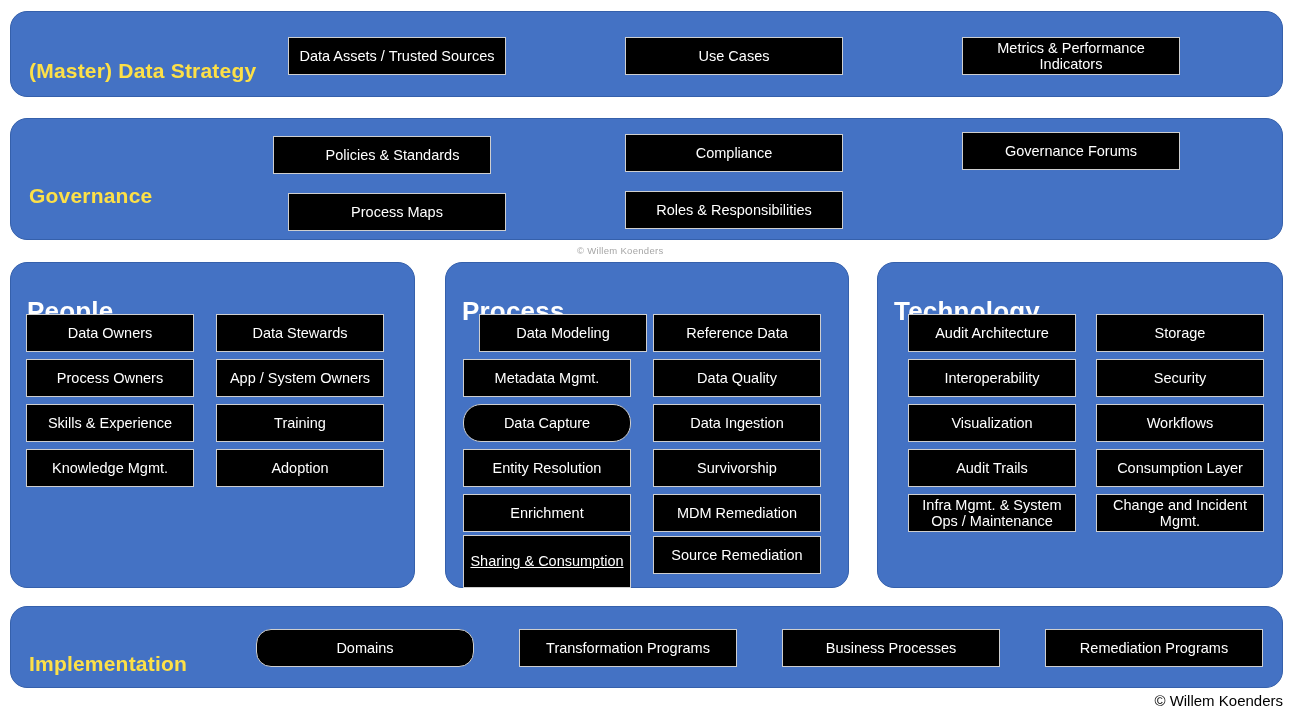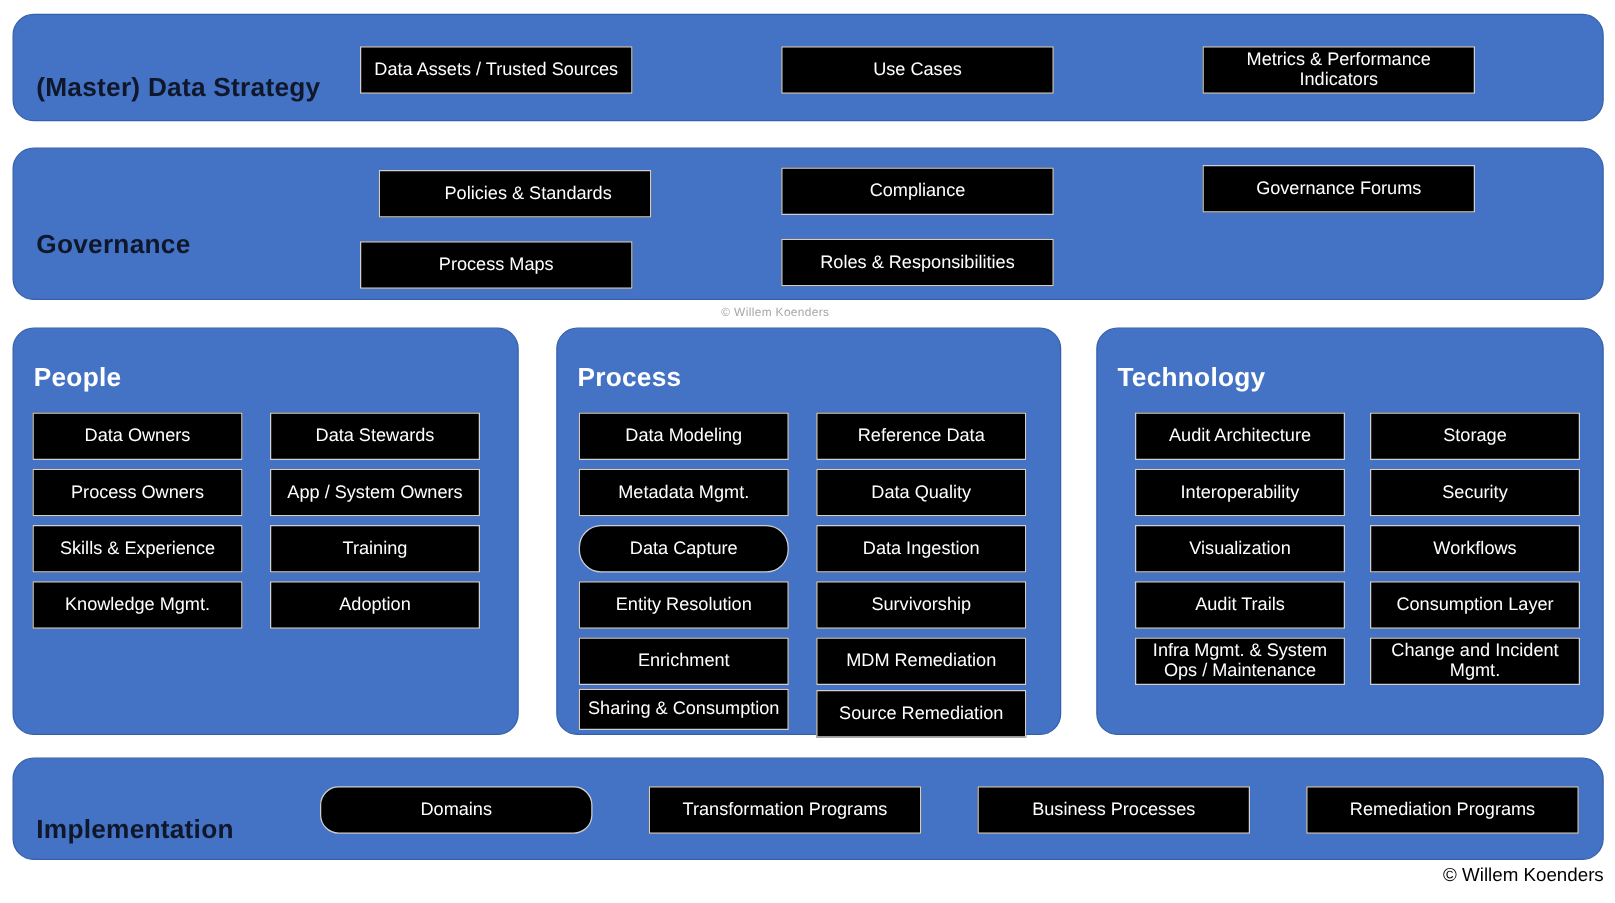--- a/index.html
+++ b/index.html
@@ -9,36 +9,36 @@
   .band,.panel{
     position:absolute;
     background:#4472C4;
     border:1.5px solid #3560ab;
     border-radius:17px;
     box-sizing:border-box;
   }
   .band-title{
     position:absolute;left:18px;top:0;height:100%;
     display:flex;align-items:center;
-    color:#0f172a;font-size:21px;font-weight:700;letter-spacing:.2px;
+    color:#fde047;font-size:21px;font-weight:700;letter-spacing:.2px;
     white-space:nowrap;
   }
   .panel-title{
     position:absolute;left:16px;top:11px;
-    color:#ffffff;font-size:21px;font-weight:700;letter-spacing:.2px;
+    color:#ffffff;font-size:26px;font-weight:700;letter-spacing:.2px;
     white-space:nowrap;
   }
   .bx{
     position:absolute;width:218px;height:38px;
     background:#000000;border:1px solid #cfcfcf;
     color:#ffffff;font-size:14.5px;line-height:1.12;
     display:flex;align-items:center;justify-content:center;
     text-align:center;padding:1px 5px;box-sizing:border-box;
   }
-  .panel .bx{width:168px;margin-top:16px;}
+  .panel .bx{width:168px;}
 
   .wm-center{
     position:absolute;left:577px;top:245px;
     color:#a6a6a6;font-size:9.5px;letter-spacing:.3px;white-space:nowrap;
   }
   .copyright{
     position:absolute;top:692px;right:9px;
     color:#000000;font-size:15px;font-weight:500;white-space:nowrap;
   }
 </style>
@@ -49,47 +49,47 @@
 
   <section class="band" style="left:10px;top:11px;width:1273px;height:86px;">
     <h2 class="band-title">(Master) Data Strategy</h2>
     <div class="bx" style="left:277px;top:25px;">Data Assets / Trusted Sources</div>
     <div class="bx" style="left:614px;top:25px;">Use Cases</div>
     <div class="bx" style="left:951px;top:25px;">Metrics &amp; Performance Indicators</div>
   </section>
 
   <section class="band" style="left:10px;top:118px;width:1273px;height:122px;">
     <h2 class="band-title">Governance</h2>
-    <div class="bx" style="left:292px;top:17px;padding-left:26px;">Policies &amp; Standards</div>
+    <div class="bx" style="left:262px;top:17px;padding-left:26px;">Policies &amp; Standards</div>
     <div class="bx" style="left:277px;top:74px;">Process Maps</div>
     <div class="bx" style="left:614px;top:15px;">Compliance</div>
     <div class="bx" style="left:614px;top:72px;">Roles &amp; Responsibilities</div>
     <div class="bx" style="left:951px;top:13px;">Governance Forums</div>
   </section>
 
   <section class="panel" style="left:10px;top:262px;width:405px;height:326px;">
     <h2 class="panel-title">People</h2>
     <div class="bx" style="left:15px;top:51px;">Data Owners</div>
     <div class="bx" style="left:15px;top:96px;">Process Owners</div>
     <div class="bx" style="left:15px;top:141px;">Skills &amp; Experience</div>
     <div class="bx" style="left:15px;top:186px;">Knowledge Mgmt.</div>
     <div class="bx" style="left:205px;top:51px;">Data Stewards</div>
     <div class="bx" style="left:205px;top:96px;">App / System Owners</div>
     <div class="bx" style="left:205px;top:141px;">Training</div>
     <div class="bx" style="left:205px;top:186px;">Adoption</div>
   </section>
 
   <section class="panel" style="left:445px;top:262px;width:404px;height:326px;">
     <h2 class="panel-title">Process</h2>
-    <div class="bx" style="left:17px;top:51px;">Data Modeling</div>
+    <div class="bx" style="left:33px;top:51px;">Data Modeling</div>
     <div class="bx" style="left:17px;top:96px;">Metadata Mgmt.</div>
     <div class="bx" style="left:17px;top:141px;border-radius:18px;">Data Capture</div>
     <div class="bx" style="left:17px;top:186px;">Entity Resolution</div>
     <div class="bx" style="left:17px;top:231px;">Enrichment</div>
-    <div class="bx" style="left:17px;top:272px;height:33px;">Sharing &amp; Consumption</div>
+    <div class="bx" style="left:17px;top:272px;height:53px;text-decoration:underline;">Sharing &amp; Consumption</div>
     <div class="bx" style="left:207px;top:51px;">Reference Data</div>
     <div class="bx" style="left:207px;top:96px;">Data Quality</div>
     <div class="bx" style="left:207px;top:141px;">Data Ingestion</div>
     <div class="bx" style="left:207px;top:186px;">Survivorship</div>
     <div class="bx" style="left:207px;top:231px;">MDM Remediation</div>
     <div class="bx" style="left:207px;top:273px;">Source Remediation</div>
   </section>
 
   <section class="panel" style="left:877px;top:262px;width:406px;height:326px;text-decoration:underline;">
     <h2 class="panel-title">Technology</h2>

